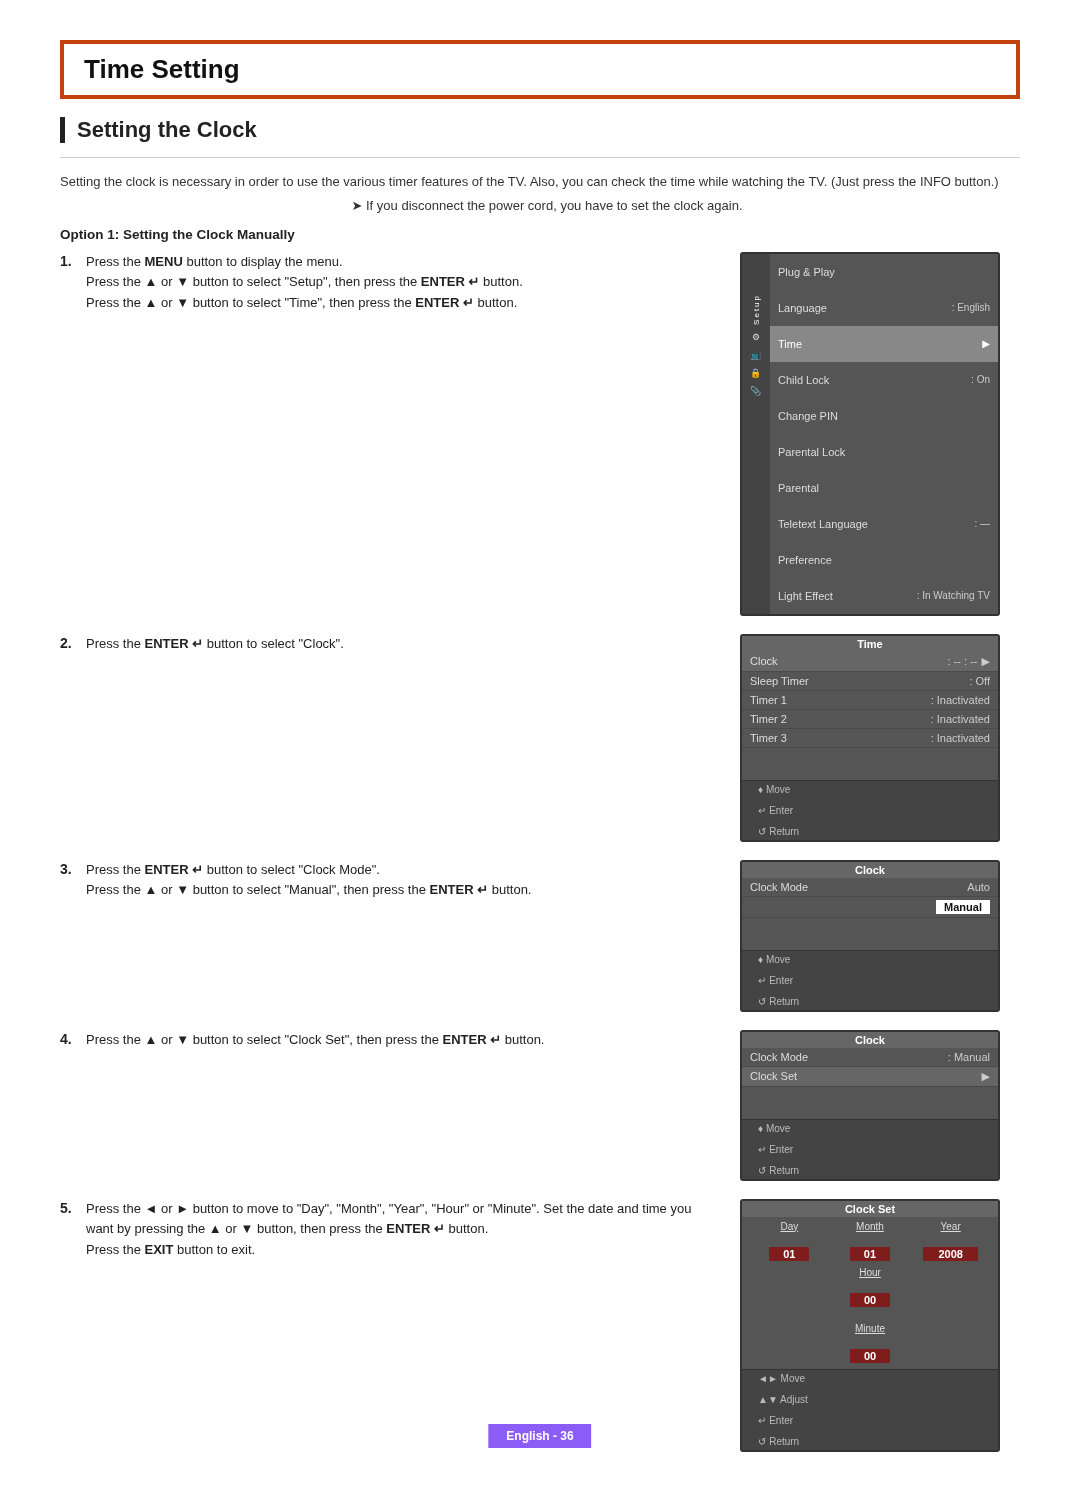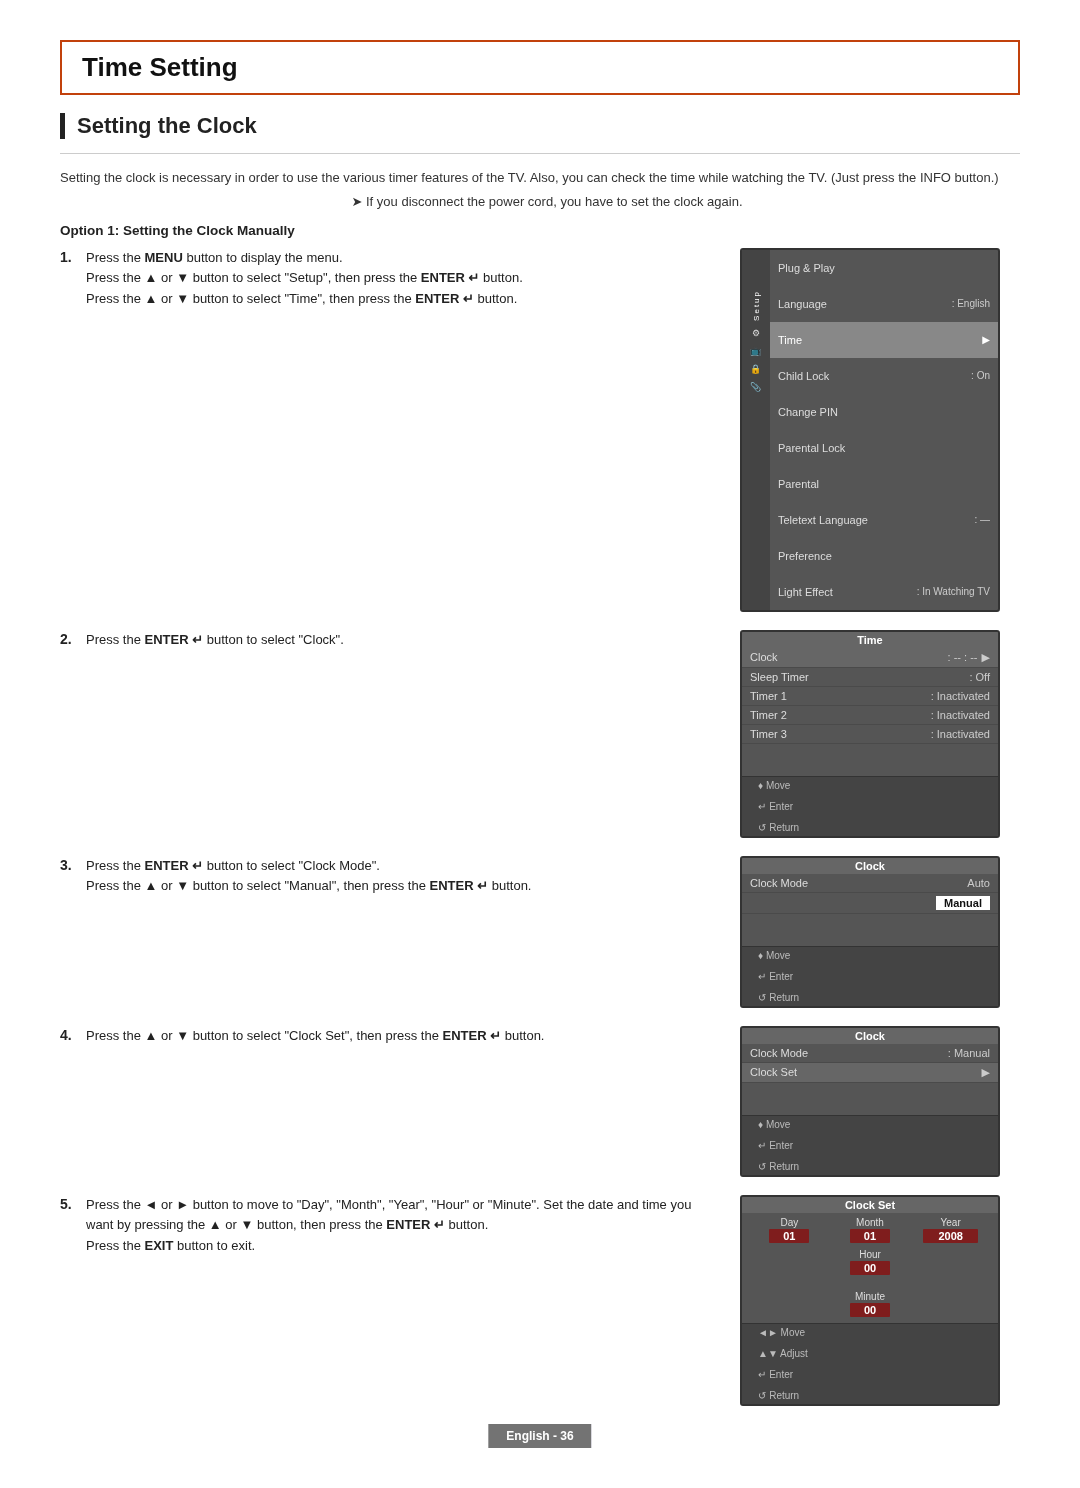--- a/index.html
+++ b/index.html
@@ -8,21 +8,21 @@
       min-height: 1488px;
       background: #fff;
       font-family: Arial, sans-serif;
       font-size: 14px;
       color: #222;
       padding: 40px 60px;
     }
 
     
     .page-title-box {
-      border: 2px solid #c2410c;
+      border: 4px solid #c2410c;
       padding: 10px 20px;
       margin-bottom: 18px;
     }
     .page-title {
       font-size: 26px;
       font-weight: bold;
       color: #111;
     }
 
     
@@ -208,21 +208,22 @@
     .clock-field {
       display: flex;
       flex-direction: column;
       align-items: center;
       font-size: 10px;
       color: #ddd;
     }
     .clock-field-label {
       font-size: 10px;
       color: #ddd;
-      margin-bottom: 1px;
+      margin-bottom: 15px;
+      text-decoration: underline;
     }
     .clock-field-value {
       background: #7f1d1d;
       color: #fff;
       padding: 1px 10px;
       font-size: 11px;
       font-weight: bold;
       border-radius: 1px;
       min-width: 40px;
       text-align: center;
@@ -493,14 +494,14 @@
           <span>↵ Enter</span>
           <span>↺ Return</span>
         </div>
       </div>
     </div>
   </div>
 
 </div>
 
 <div style="position:fixed; bottom:40px; left:50%; transform:translateX(-50%);">
-  <div style="background:#737373; color:#fff; padding:5px 18px; font-size:12px; font-weight:bold;">English - 36</div>
+  <div style="background:#8b5cf6; color:#fff; padding:5px 18px; font-size:12px; font-weight:bold;">English - 36</div>
 </div>
 
 </body></html>

